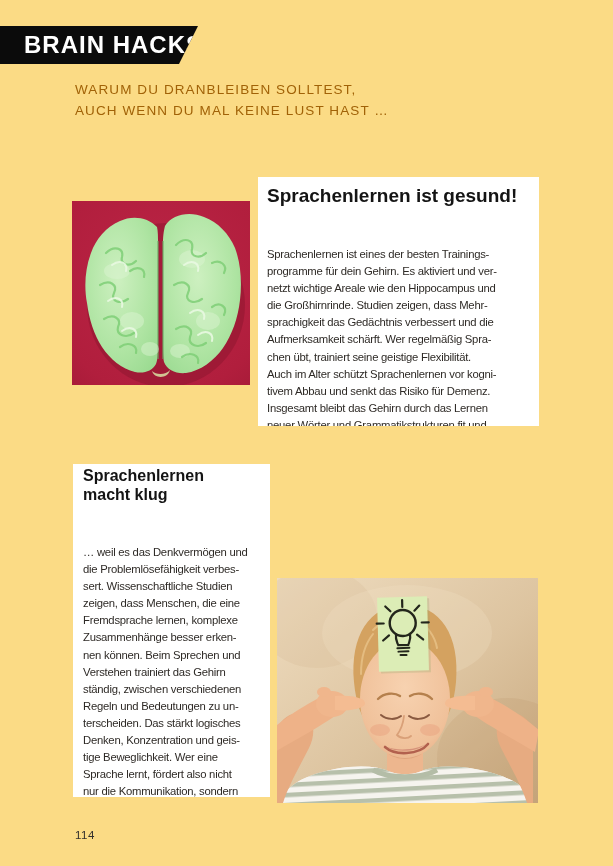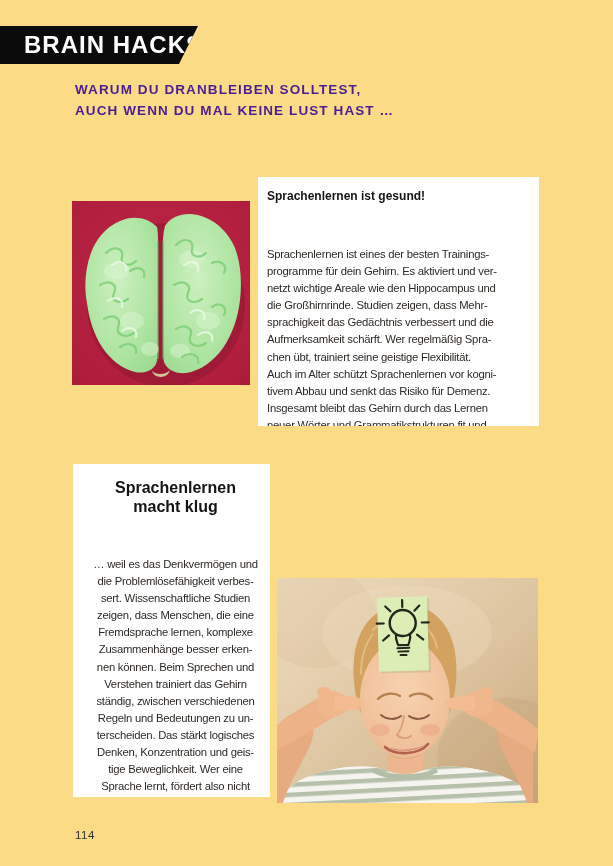--- a/index.html
+++ b/index.html
@@ -18,35 +18,35 @@
     clip-path:polygon(0 0,100% 0,calc(100% - 19px) 100%,0 100%);
     display:flex;align-items:center;
   }
   .banner-label{
     color:#ffffff;font-weight:bold;font-size:24px;
     letter-spacing:1px;padding-left:24px;line-height:1;
     white-space:nowrap;
   }
   .subtitle{
     position:absolute;left:75px;top:79px;
-    color:#4c1d95;font-weight:bold;font-size:13.5px;
+    color:#a16207;font-weight:normal;font-size:13.5px;
     letter-spacing:1.1px;line-height:21px;
     white-space:pre-line;
   }
   
   .card{
     position:absolute;background:#ffffff;
     box-sizing:border-box;overflow:hidden;
     color:#2e2a26;
   }
   .card-gesund{left:258px;top:177px;width:281px;height:249px;padding:9px 4px 0 9px;}
-  .card-klug{left:73px;top:464px;width:197px;height:333px;padding:14px 2px 0 10px;text-align:center;}
+  .card-klug{left:73px;top:464px;width:197px;height:333px;padding:2px 2px 0 10px;}
   .card-title{
     font-weight:bold;color:#141414;
-    font-size:12px;line-height:20px;
+    font-size:19px;line-height:20px;
     margin:0 0 7px 0;white-space:pre-line;
   }
   .card-klug .card-title{font-size:16px;line-height:19px;margin-bottom:8px;}
   .card-body{
     font-size:11.3px;line-height:17.1px;letter-spacing:-0.25px;
     white-space:pre-line;
     margin-top:40px;
   }
   
   .figure{position:absolute;overflow:hidden;}

